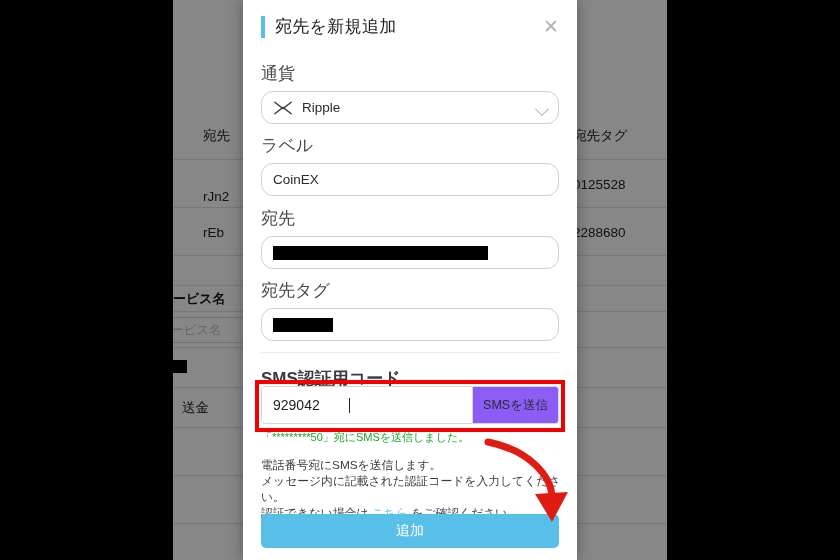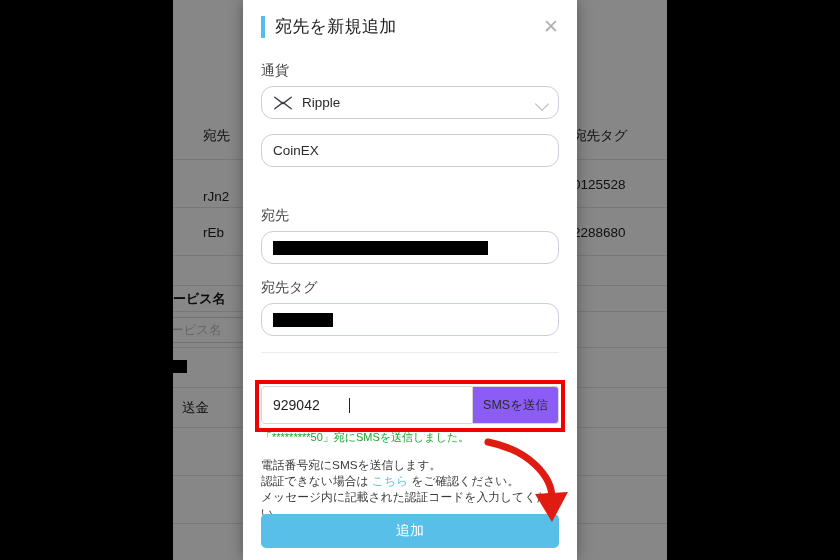--- a/index.html
+++ b/index.html
@@ -58,21 +58,21 @@
     position:absolute;left:32px;top:15px;
     font-size:17px;color:#1d1d1d;letter-spacing:.3px;
   }
   .close-btn{
     position:absolute;right:13px;top:14px;width:26px;height:26px;
     color:#b3b3b3;font-size:19px;line-height:26px;text-align:center;
     cursor:pointer;user-select:none;font-weight:300;
   }
 
   .field{position:absolute;left:18px;width:298px;}
-  .flabel{font-size:14px;color:#4a4a4a;margin-bottom:6px;display:block;}
+  .flabel{font-size:17px;color:#4a4a4a;margin-bottom:6px;display:block;}
   .finput{
     position:relative;width:298px;height:33px;box-sizing:border-box;
     border:1px solid #c9cede;border-radius:12px;background:#fff;
     display:flex;align-items:center;padding:0 11px;
   }
   .finput .txt{font-size:13.5px;color:#2b2b2b;}
   .redact{height:14px;background:#000;}
   .xrp-ico{width:20px;height:14px;margin-right:9px;flex:0 0 auto;}
   .chev{
     position:absolute;right:11px;top:12px;width:9px;height:9px;
@@ -185,20 +185,21 @@
         <svg class="xrp-ico" viewBox="0 0 24 17">
           <path d="M2 1.5 L12 9.2 L22 1.5" fill="none" stroke="#3c3c46" stroke-width="1.7" stroke-linecap="round"></path>
           <path d="M2 15.5 L12 7.8 L22 15.5" fill="none" stroke="#3c3c46" stroke-width="1.7" stroke-linecap="round"></path>
         </svg>
         <span class="txt">Ripple</span>
         <span class="chev"></span>
       </div>
     </div>
 
     <div class="field" style="top:134px;">
+      <label class="flabel">ラベル</label>
       <div class="finput">
         <span class="txt">CoinEX</span>
       </div>
     </div>
 
     <div class="field" style="top:207px;">
       <label class="flabel">宛先</label>
       <div class="finput">
         <span class="redact" style="width:215px;"></span>
       </div>
@@ -206,38 +207,41 @@
 
     <div class="field" style="top:279px;">
       <label class="flabel">宛先タグ</label>
       <div class="finput">
         <span class="redact" style="width:60px;"></span>
       </div>
     </div>
 
     <div class="divider" style="top:352px;"></div>
 
+    <div class="field" style="top:367px;">
+      <label class="flabel" style="font-weight:bold;color:#3a3a3a;">SMS認証用コード</label>
+    </div>
 
     <div class="sms-wrap">
       <div class="sms-row">
         <div class="sms-input">
           <span class="txt">929042</span>
             <span class="caret"></span>
         </div>
         <div class="sms-btn">SMSを送信</div>
       </div>
     </div>
     <div class="redbox"></div>
 
     <div class="sms-ok">「*********50」宛にSMSを送信しました。</div>
 
     <div class="help">
       <div>電話番号宛にSMSを送信します。</div>
+      <div>メッセージ内に記載された認証コードを入力してください。</div>
       <div><span>認証できない場合は </span><a href="#">こちら</a><span> をご確認ください。</span></div>
-      <div>メッセージ内に記載された認証コードを入力してください。</div>
     </div>
 
     <button class="submit">追加</button>
   </div>
 
   <svg class="arrow" viewBox="0 0 100 92">
     <path d="M8 4 C48 12, 74 38, 72 64" fill="none" stroke="#e01b12" stroke-width="7" stroke-linecap="round"></path>
     <path d="M55 56 L72 84 L88 54 Z" fill="#e01b12"></path>
   </svg>
 

